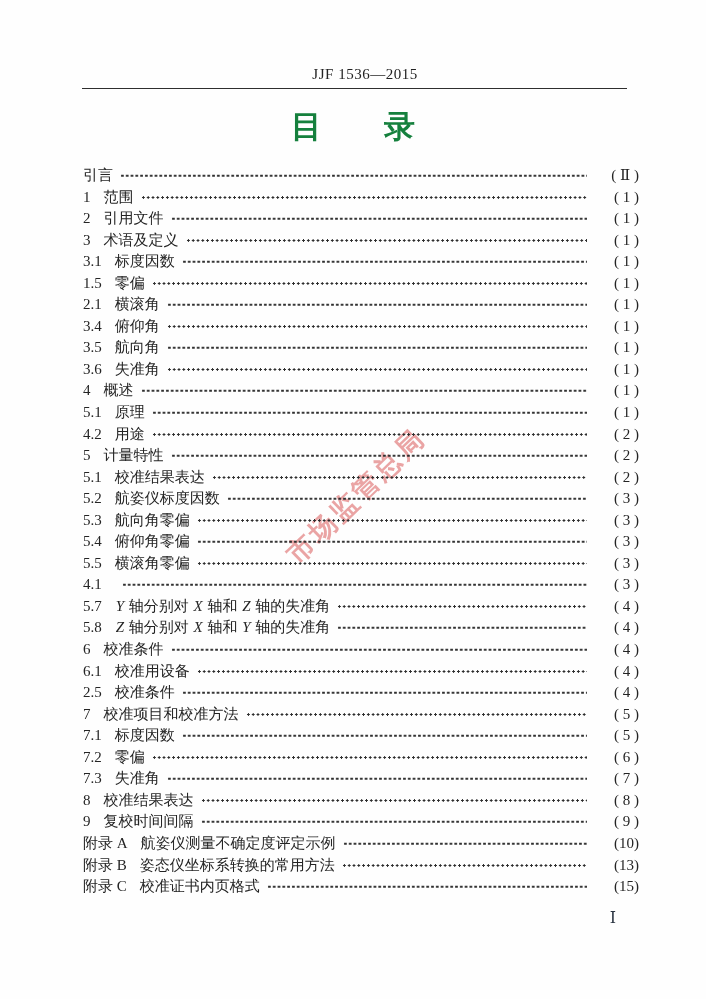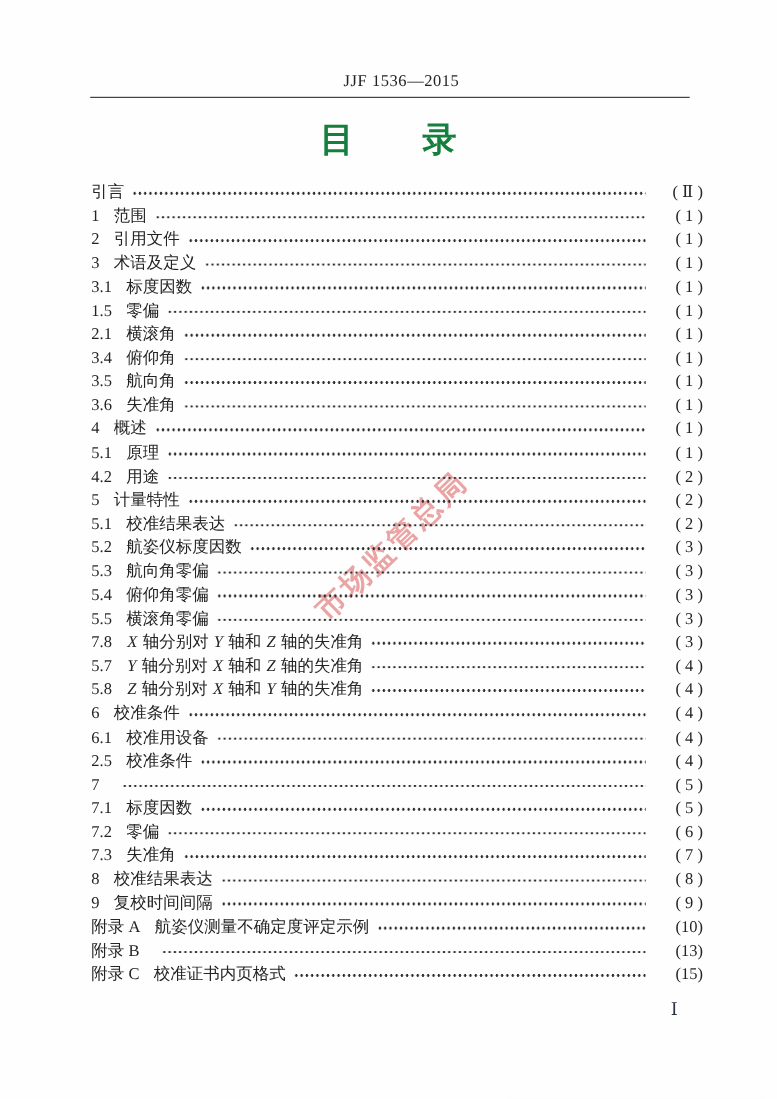--- a/index.html
+++ b/index.html
@@ -248,22 +248,21 @@
     </div>
 
     <div class="toc-row">
       <span class="num">5.5</span>
       <span class="label">横滚角零偏</span>
       <span class="leader"></span>
       <span class="pageno">( 3 )</span>
     </div>
 
     <div class="toc-row">
-      <span class="num">7.8</span>
-      <span class="label"><i>X</i> 轴分别对 <i>Y</i> 轴和 <i>Z</i> 轴的失准角</span>
+      <span class="num">4.1</span>
       <span class="leader"></span>
       <span class="pageno">( 3 )</span>
     </div>
 
     <div class="toc-row">
       <span class="num">5.7</span>
       <span class="label"><i>Y</i> 轴分别对 <i>X</i> 轴和 <i>Z</i> 轴的失准角</span>
       <span class="leader"></span>
       <span class="pageno">( 4 )</span>
     </div>
@@ -291,20 +290,21 @@
 
     <div class="toc-row">
       <span class="num">2.5</span>
       <span class="label">校准条件</span>
       <span class="leader"></span>
       <span class="pageno">( 4 )</span>
     </div>
 
     <div class="toc-row">
       <span class="num">7</span>
+      <span class="label">校准项目和校准方法</span>
       <span class="leader"></span>
       <span class="pageno">( 5 )</span>
     </div>
 
     <div class="toc-row">
       <span class="num">7.1</span>
       <span class="label">标度因数</span>
       <span class="leader"></span>
       <span class="pageno">( 5 )</span>
     </div>
@@ -339,20 +339,21 @@
 
     <div class="toc-row">
       <span class="num">附录 A</span>
       <span class="label">航姿仪测量不确定度评定示例</span>
       <span class="leader"></span>
       <span class="pageno">(10)</span>
     </div>
 
     <div class="toc-row">
       <span class="num">附录 B</span>
+      <span class="label">姿态仪坐标系转换的常用方法</span>
       <span class="leader"></span>
       <span class="pageno">(13)</span>
     </div>
 
     <div class="toc-row">
       <span class="num">附录 C</span>
       <span class="label">校准证书内页格式</span>
       <span class="leader"></span>
       <span class="pageno">(15)</span>
     </div>

